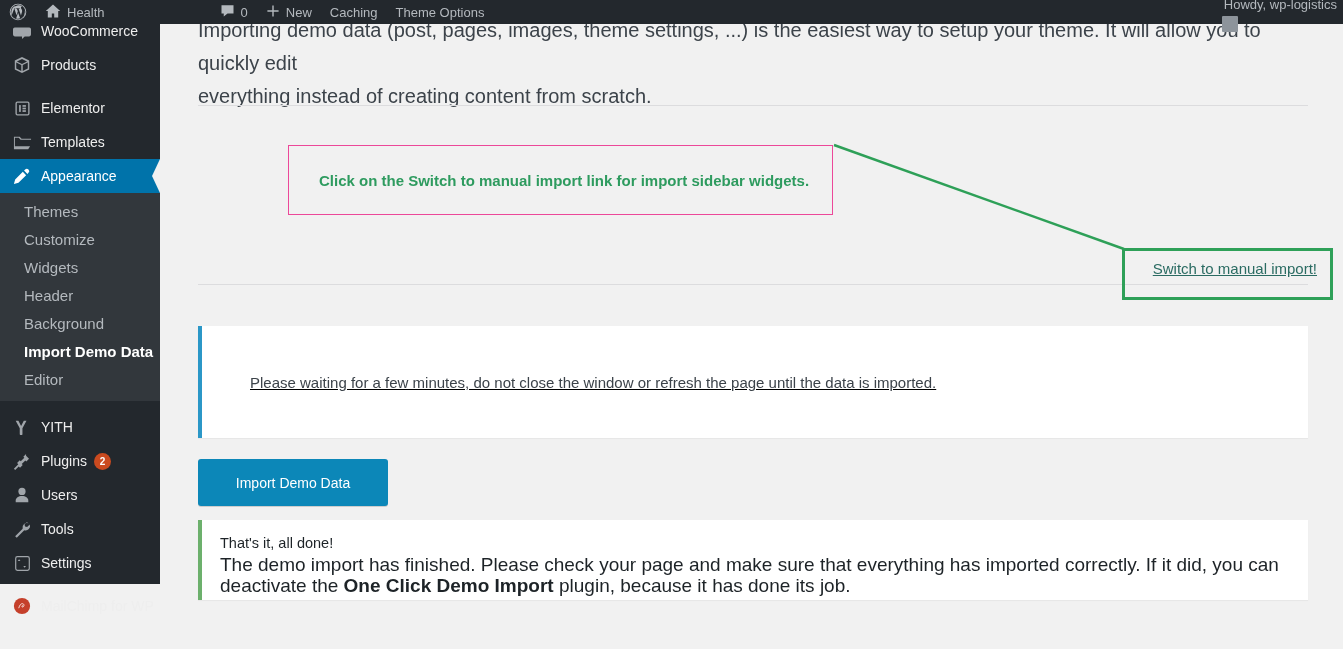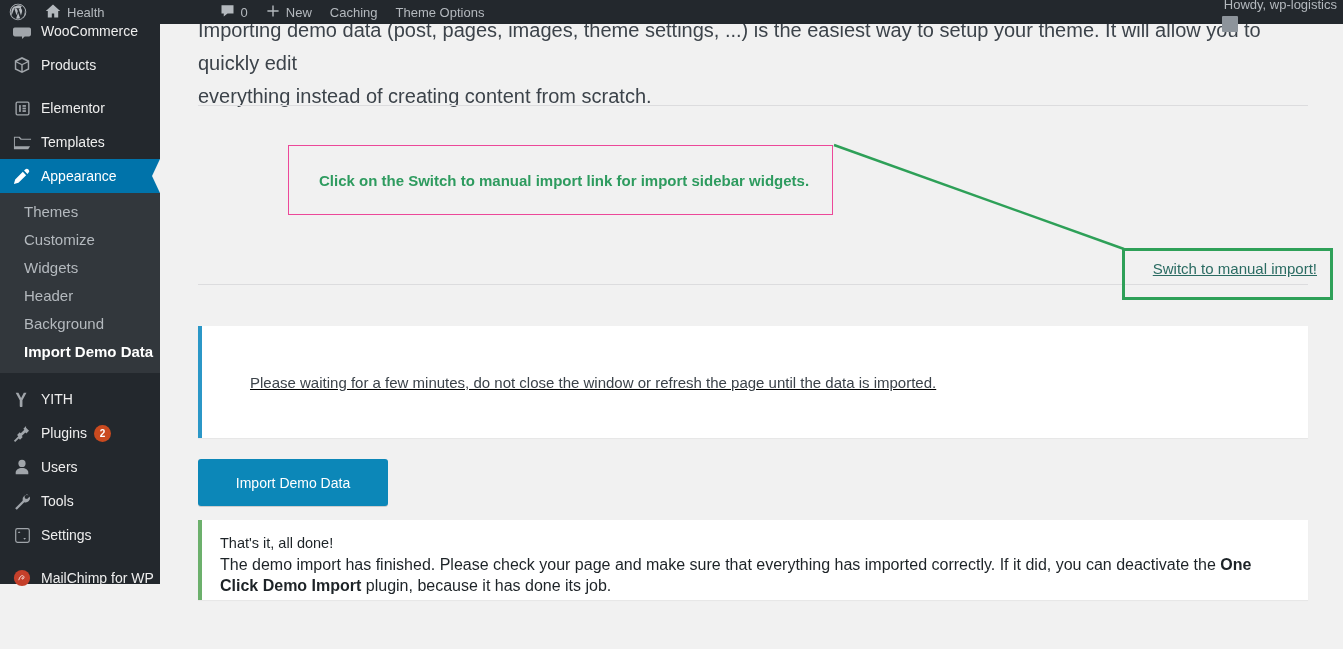--- a/index.html
+++ b/index.html
@@ -168,21 +168,21 @@
   }
   .notice-wait p {
     font-size: 15px; color: #3c434a; padding-left: 48px;
   }
   .notice-done {
     left: 38px; top: 520px; width: 1110px; height: 80px;
     border-left-color: #6cb06c;
     padding: 12px 16px 12px 18px;
   }
   .notice-done .t1 { font-size: 14.5px; color: #1d2327; line-height: 22px; }
-  .notice-done .t2 { font-size: 16px; color: #1d2327; line-height: 21px; }
+  .notice-done .t2 { font-size: 19px; color: #1d2327; line-height: 21px; }
   .notice-done .t2 b { font-weight: bold; }
 
   
   .btn-import {
     position: absolute; left: 38px; top: 459px;
     width: 190px; height: 47px;
     background: #0c87b8;
     border: none; border-radius: 3px;
     color: #fff; font-size: 14px;
     font-family: "Liberation Sans", sans-serif;
@@ -250,20 +250,21 @@
       <span class="arrow"></span>
     </div>
 
     <div class="submenu">
       <span class="sub-item">Themes</span>
       <span class="sub-item">Customize</span>
       <span class="sub-item">Widgets</span>
       <span class="sub-item">Header</span>
       <span class="sub-item">Background</span>
       <span class="sub-item active">Import Demo Data</span>
+      <span class="sub-item">Editor</span>
     </div>
 
     <div class="sep"></div>
 
     <div class="mi">
       <span class="mi-ico">
         <svg width="18" height="18" viewBox="0 0 20 20" fill="currentColor">
             <path d="M3 3h3l3 6 3-6h3l-4.5 8.5V18c0 .6-.5 1-1.4 1-.9 0-1.6-.4-1.6-1v-6.5L3 3z"></path>
           </svg>
       </span>

